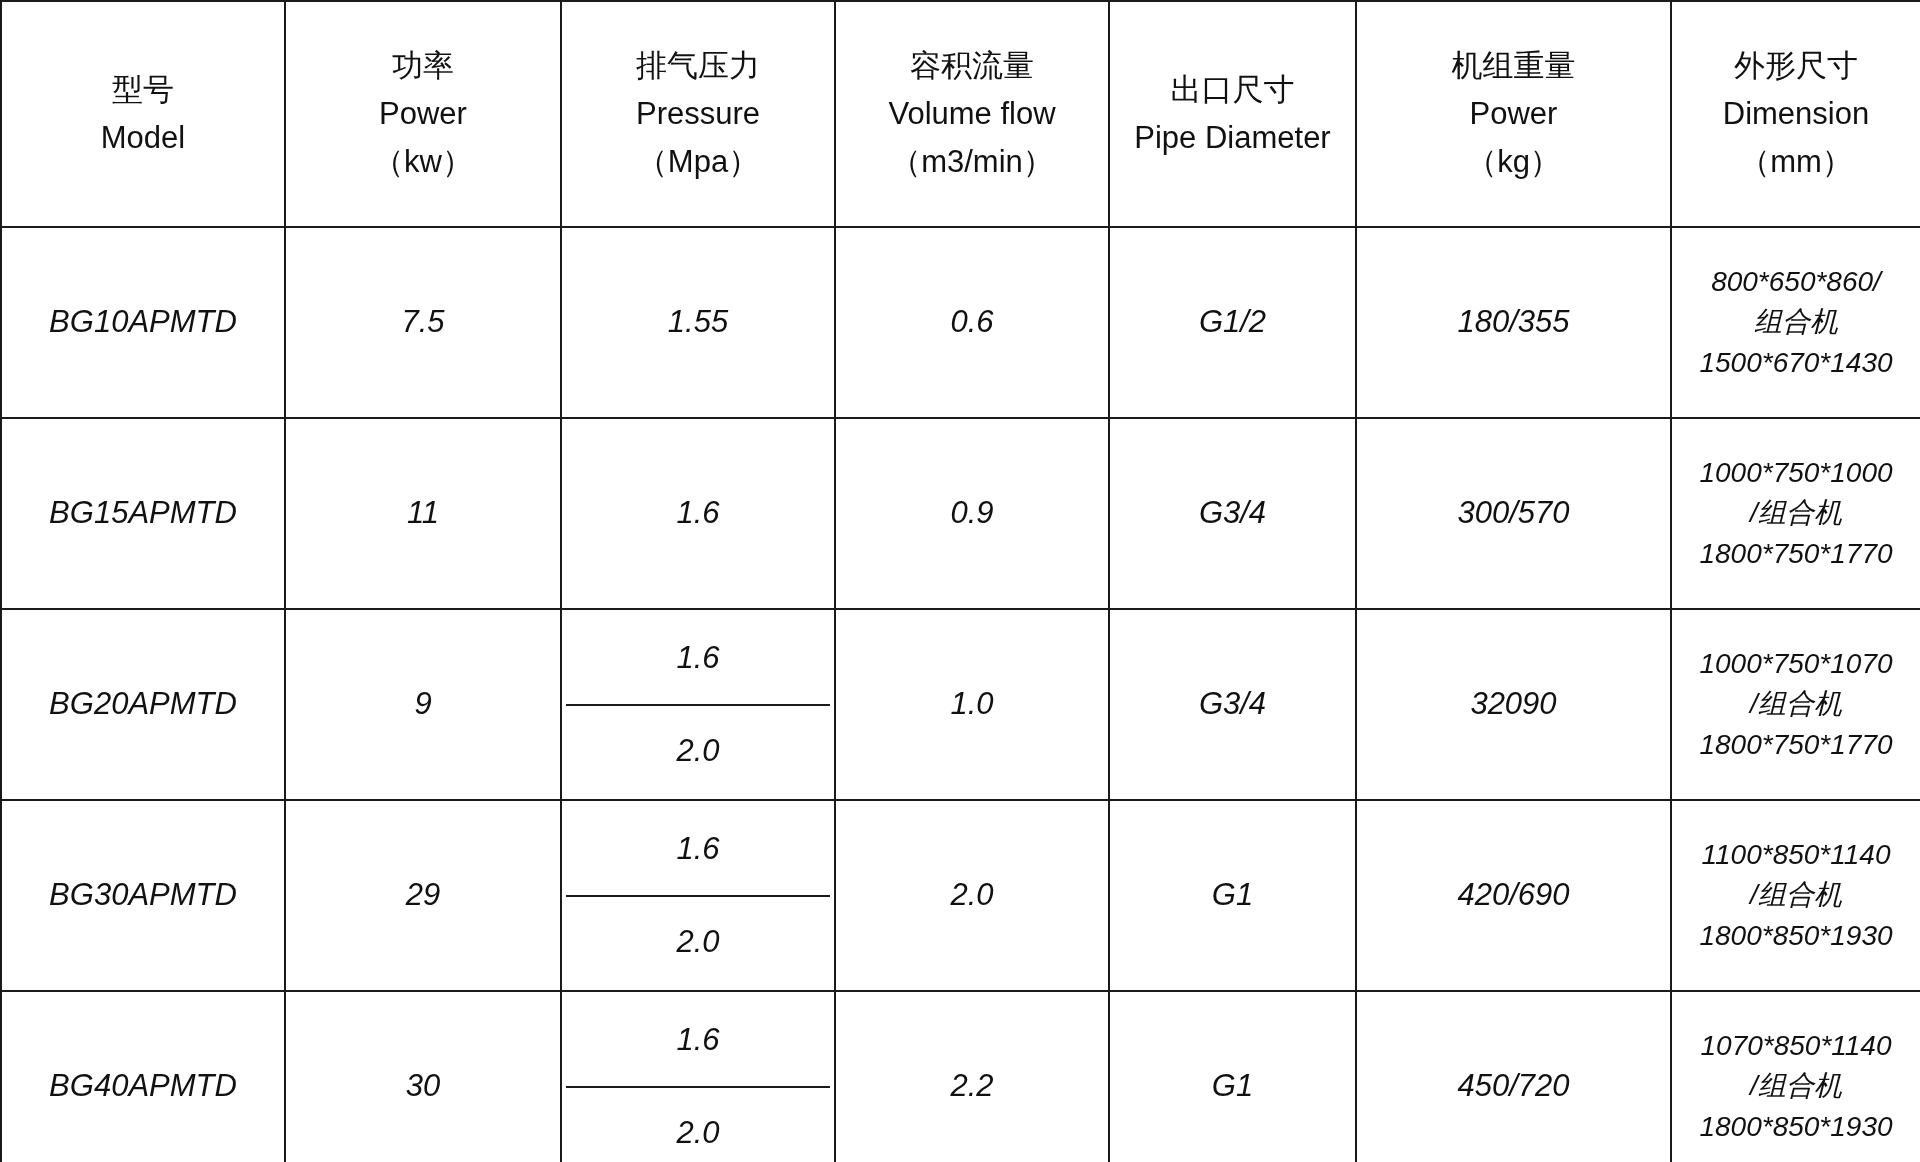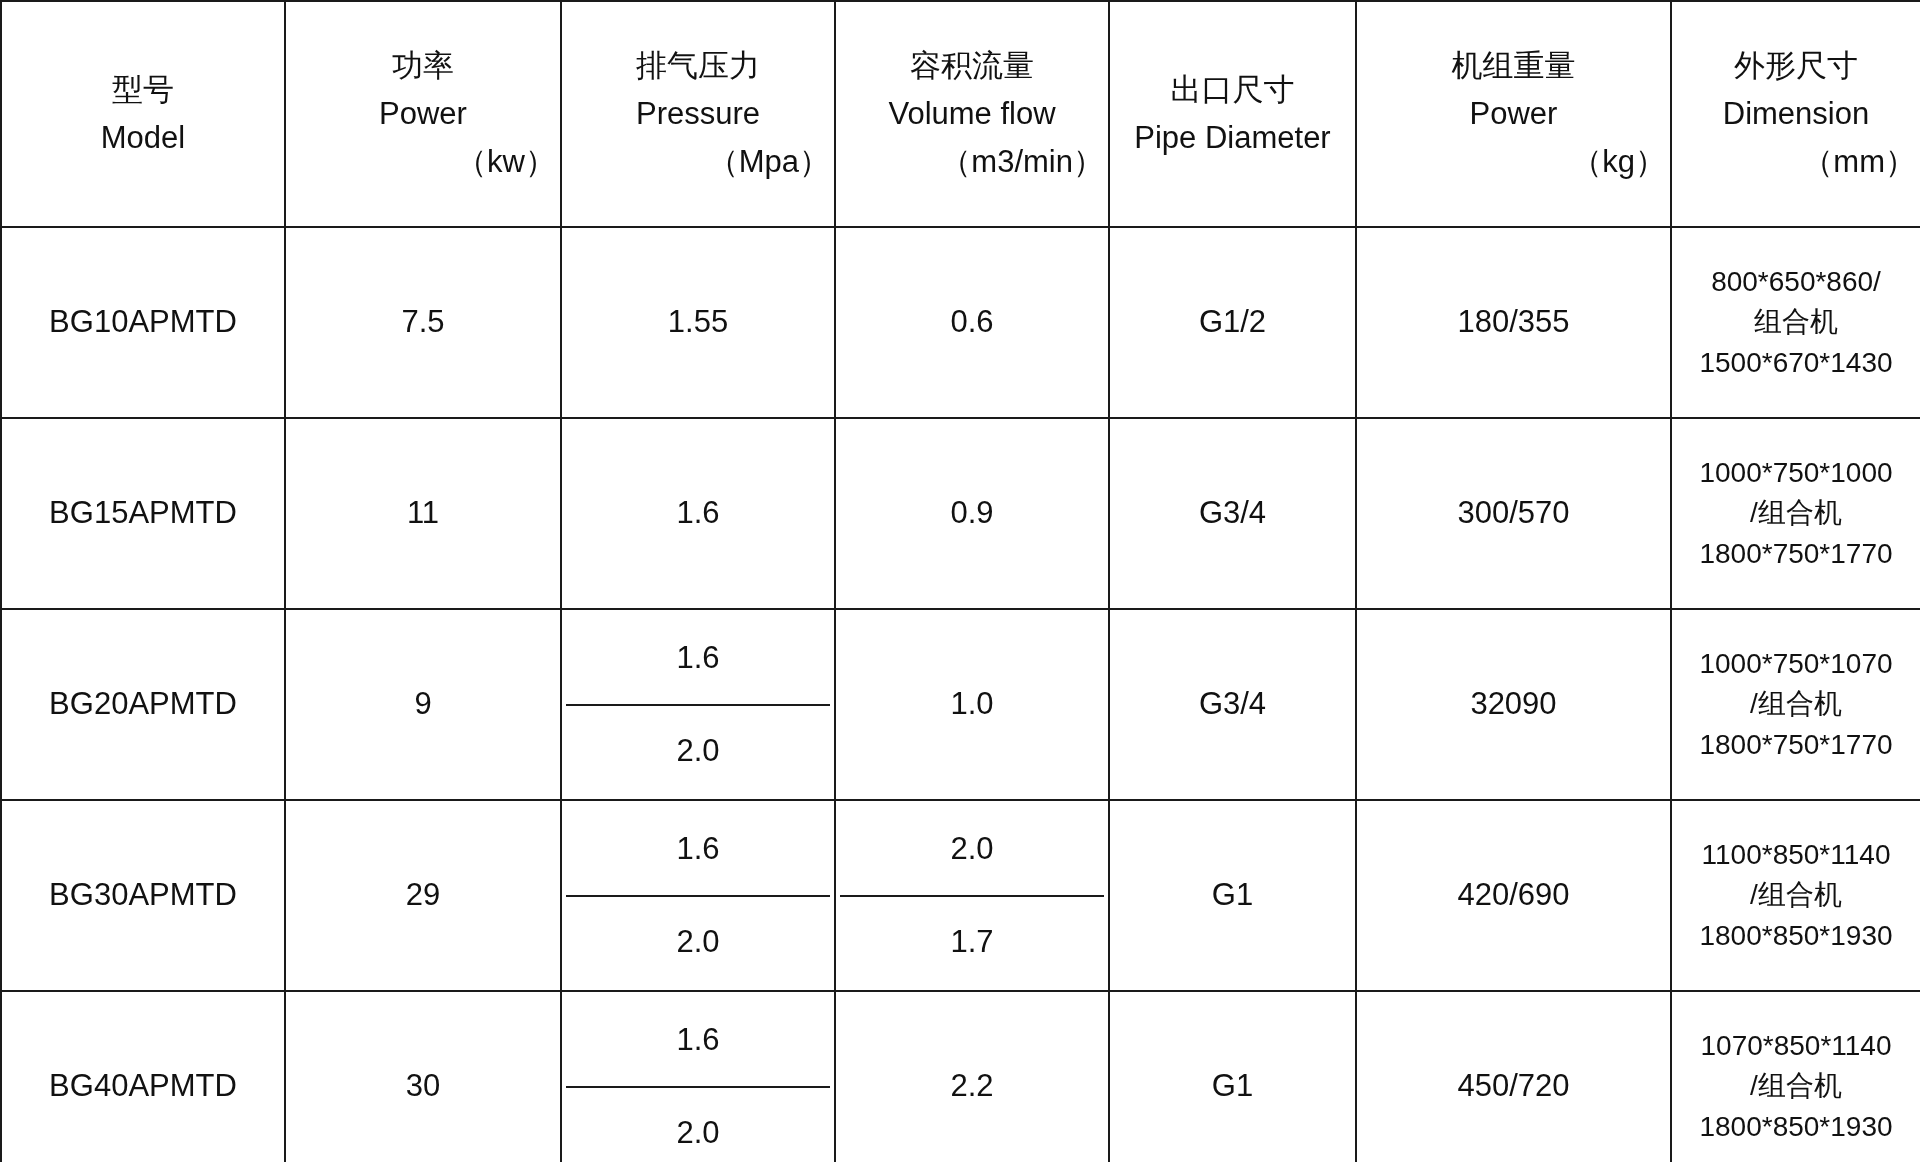--- a/index.html
+++ b/index.html
@@ -38,25 +38,26 @@
   thead td {
     height: 220px;
     font-size: 31px;
     line-height: 1.55;
   }
   .hdr-line {
     display: block;
   }
   .hdr-cn { font-size: 31px; }
   .hdr-en { font-size: 31px; }
-  .hdr-unit { font-size: 31px; text-align: right; }
+  .hdr-unit { font-size: 31px; }
 
   tbody td {
     font-size: 31px;
     line-height: 1.5;
+    font-style: italic;
   }
   .row-main td {
     height: 185px;
   }
   .cell-sub {
     padding: 0;
     height: 185px;
   }
   .subtable {
     border-collapse: collapse;
@@ -208,23 +209,20 @@
               </tr>
         </tbody>
           </table>
       </td>
       <td class="cell-sub">
         <table class="subtable">
           <tbody>
               <tr>
                 <td>2.0</td>
               </tr>
-          <tr>
-                <td>1.7</td>
-              </tr>
         </tbody>
           </table>
       </td>
       <td>G1</td>
       <td>420/690</td>
       <td class="dim-cell">
         <span class="dim-line">1100*850*1140</span>
         <span class="dim-line">/组合机</span>
         <span class="dim-line">1800*850*1930</span>
       </td>

